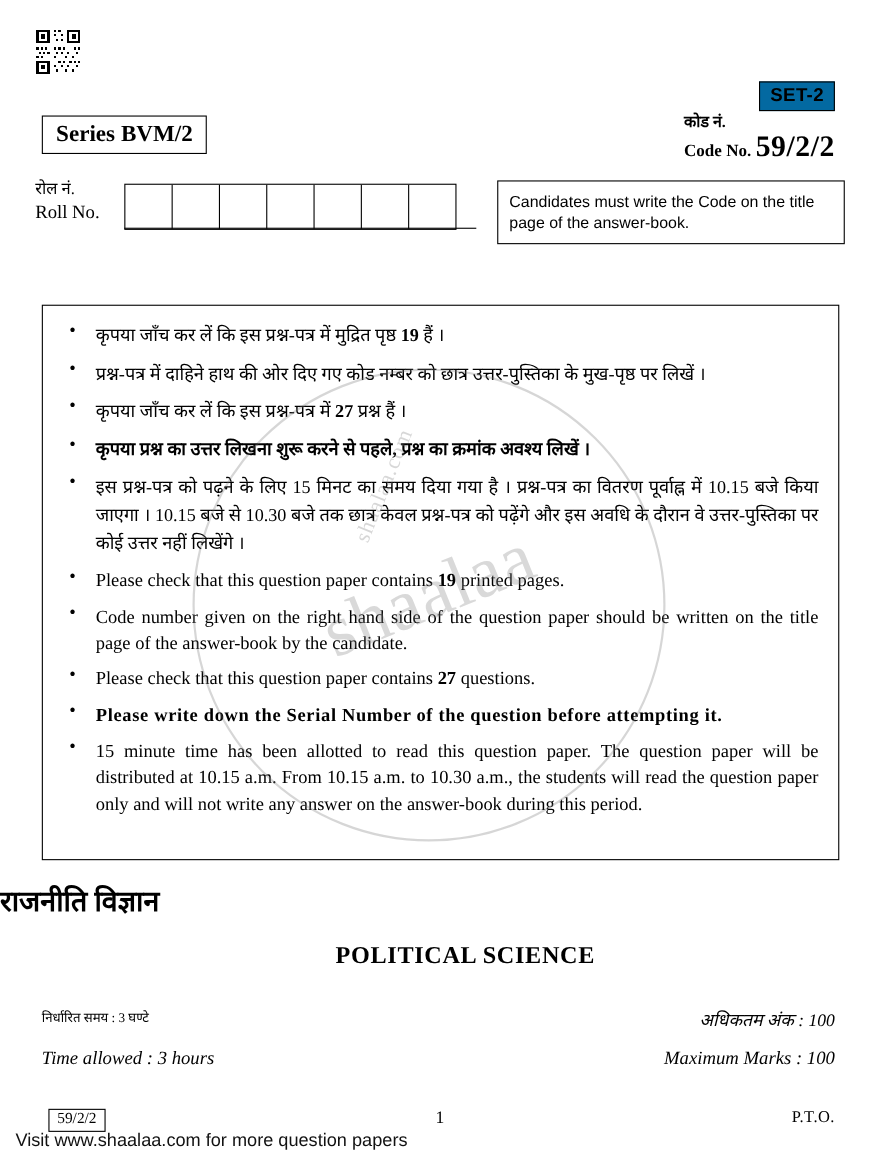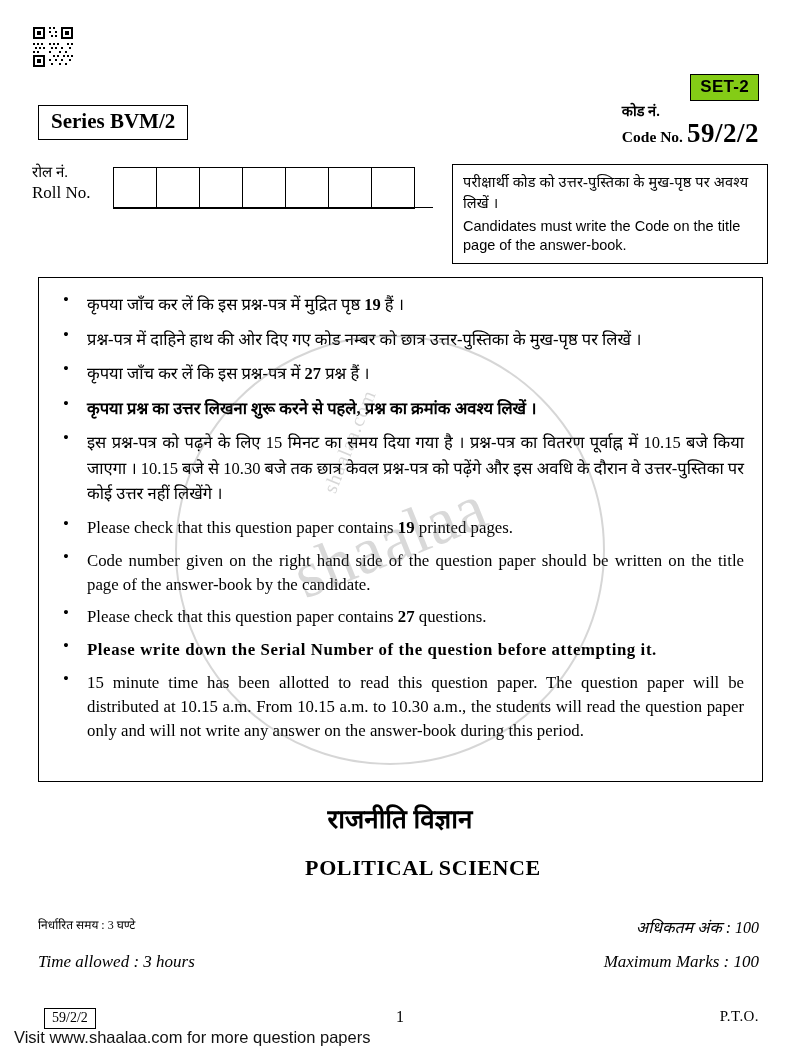--- a/index.html
+++ b/index.html
@@ -36,21 +36,21 @@
   .set-box {
     position: absolute;
     right: 41px;
     top: 74px;
     border: 1.6px solid #000;
     padding: 2px 9px 3px 9px;
     font-family: "Liberation Sans", sans-serif;
     font-weight: bold;
     font-size: 17px;
     letter-spacing: 0.3px;
-    background: #84cc16;
+    background: #0369a1;
   }
 
   .series-box {
     position: absolute;
     left: 38px;
     top: 105px;
     border: 1.6px solid #000;
     padding: 3px 12px 5px 12px;
     font-family: "Liberation Serif", serif;
     font-weight: bold;
@@ -180,21 +180,21 @@
   }
   .bold { font-weight: bold; }
   .spread { letter-spacing: 0.6px; }
 
   
   .title-hi {
     position: absolute;
     top: 800px;
     left: 0;
     width: 800px;
-    text-align: center;
+    text-align: left;
     font-family: "Liberation Serif", serif;
     font-size: 26px;
     font-weight: bold;
   }
   .title-en {
     position: absolute;
     top: 855px;
     left: 0;
     width: 800px;
     text-align: center;
@@ -395,21 +395,20 @@
     <div class="roll-cell"></div>
     <div class="roll-cell"></div>
     <div class="roll-cell"></div>
     <div class="roll-cell"></div>
     <div class="roll-cell"></div>
     <div class="roll-cell"></div>
   </div>
   <div class="roll-rule"></div>
 
   <div class="cand-box">
-    <div class="cand-hi">परीक्षार्थी कोड को उत्तर-पुस्तिका के मुख-पृष्ठ पर अवश्य लिखें ।</div>
     <div class="cand-en">Candidates must write the Code on the title page of the answer-book.</div>
   </div>
 
   <div class="instr-box">
     <ul class="instr">
       <li>
           <div class="hi-line">कृपया जाँच कर लें कि इस प्रश्न-पत्र में मुद्रित पृष्ठ <b>19</b> हैं ।</div>
         </li>
       <li>
           <div class="hi-line">प्रश्न-पत्र में दाहिने हाथ की ओर दिए गए कोड नम्बर को छात्र उत्तर-पुस्तिका के मुख-पृष्ठ पर लिखें ।</div>

